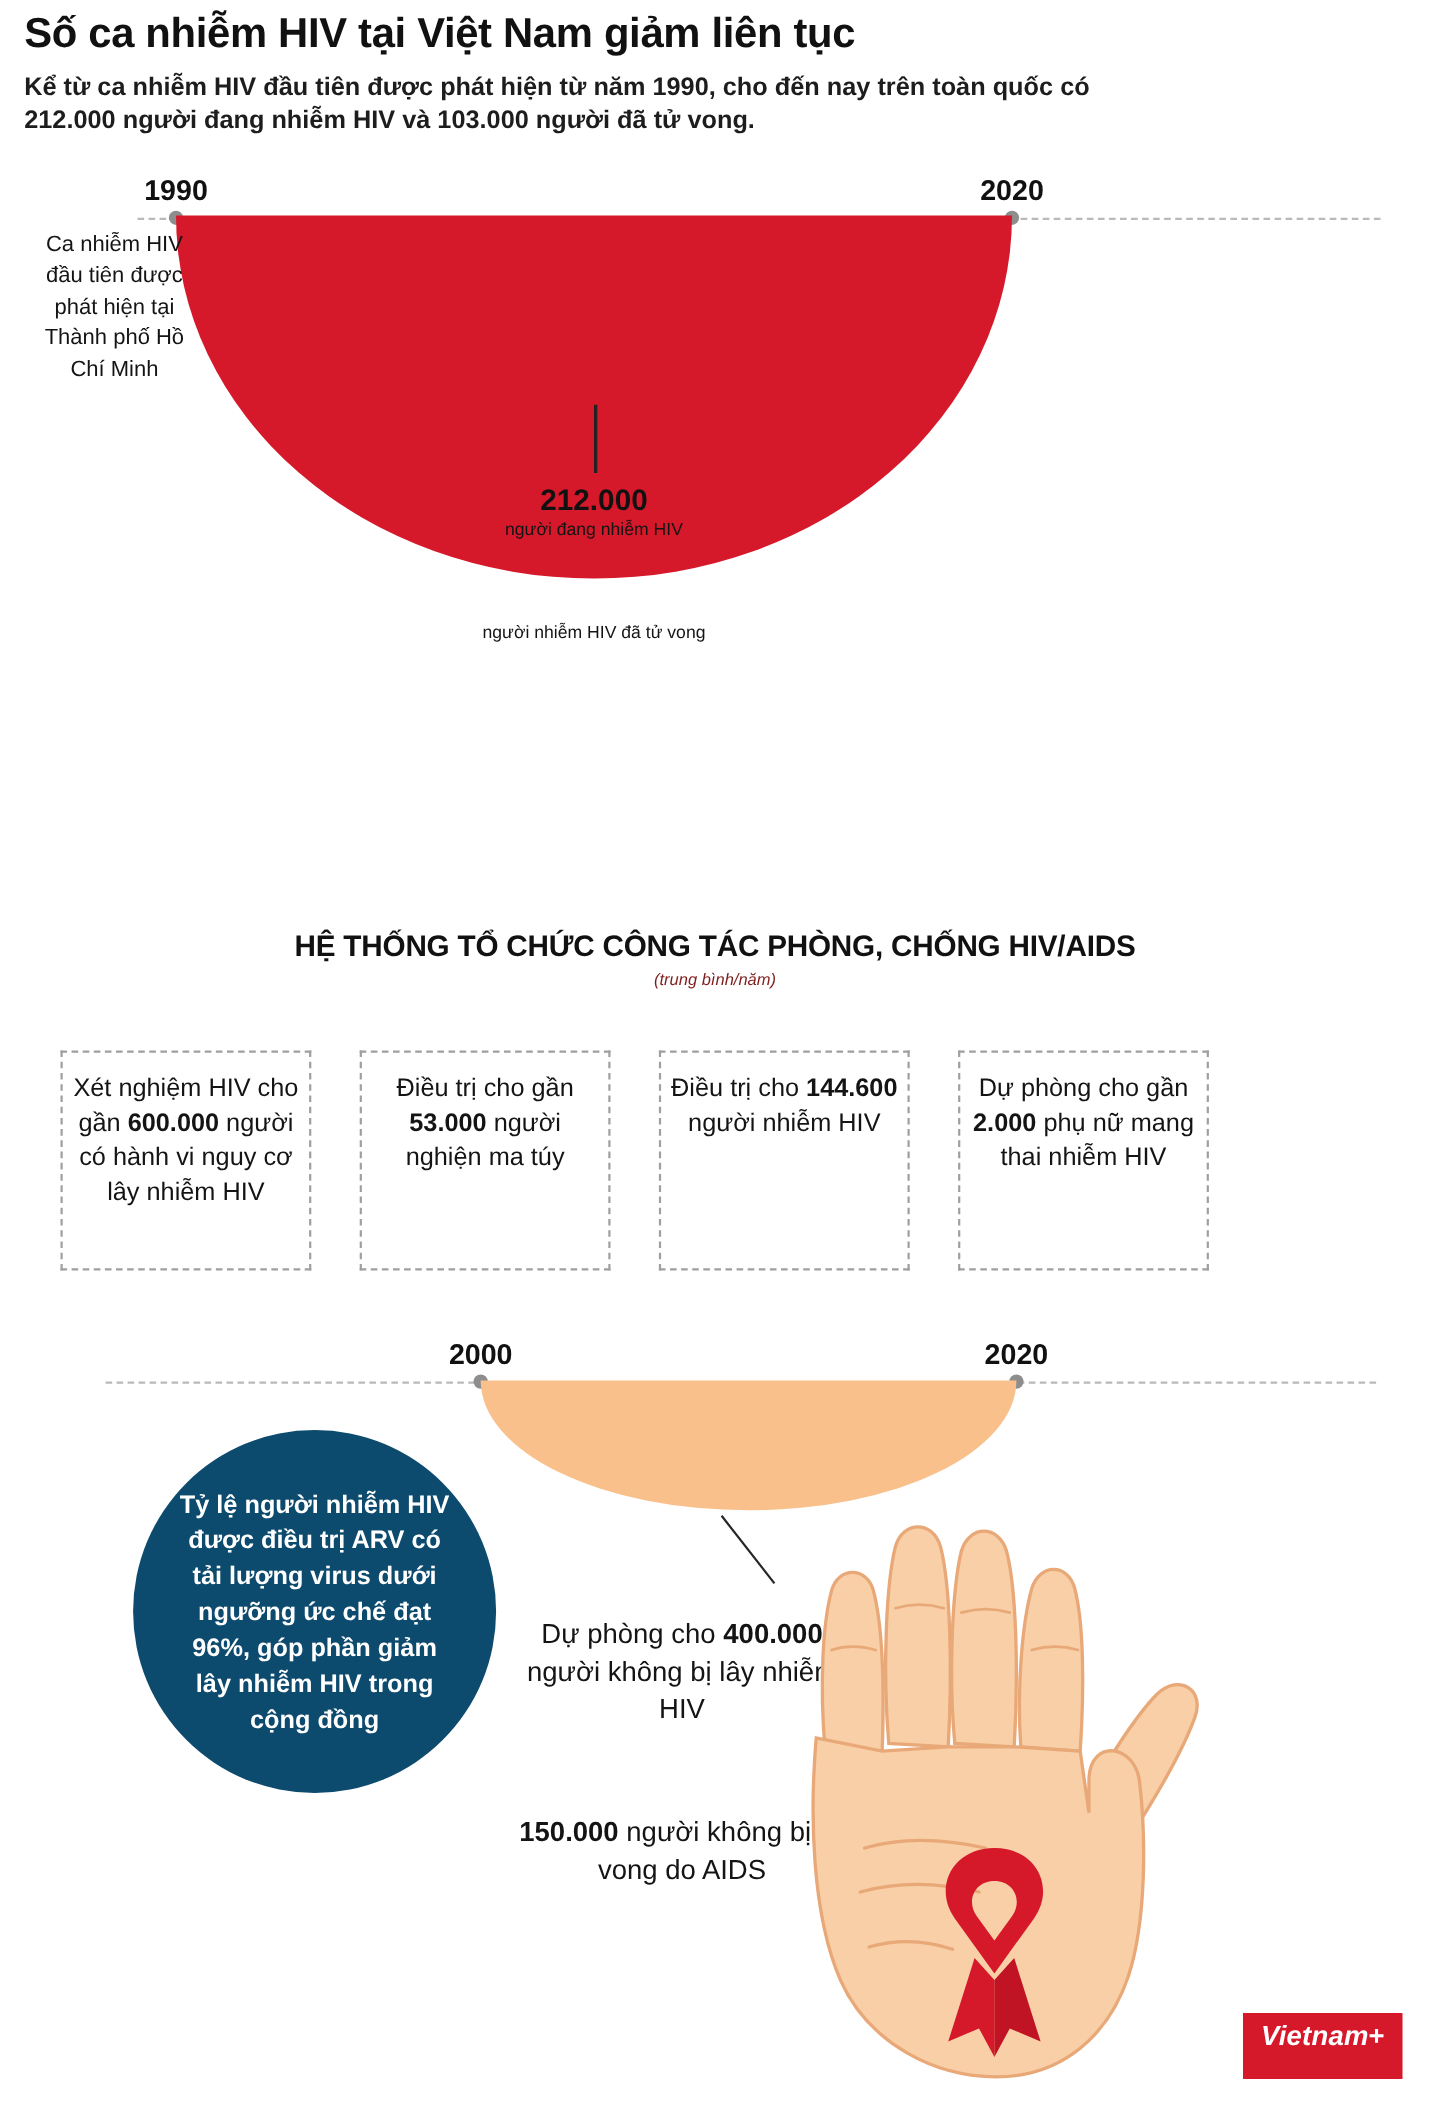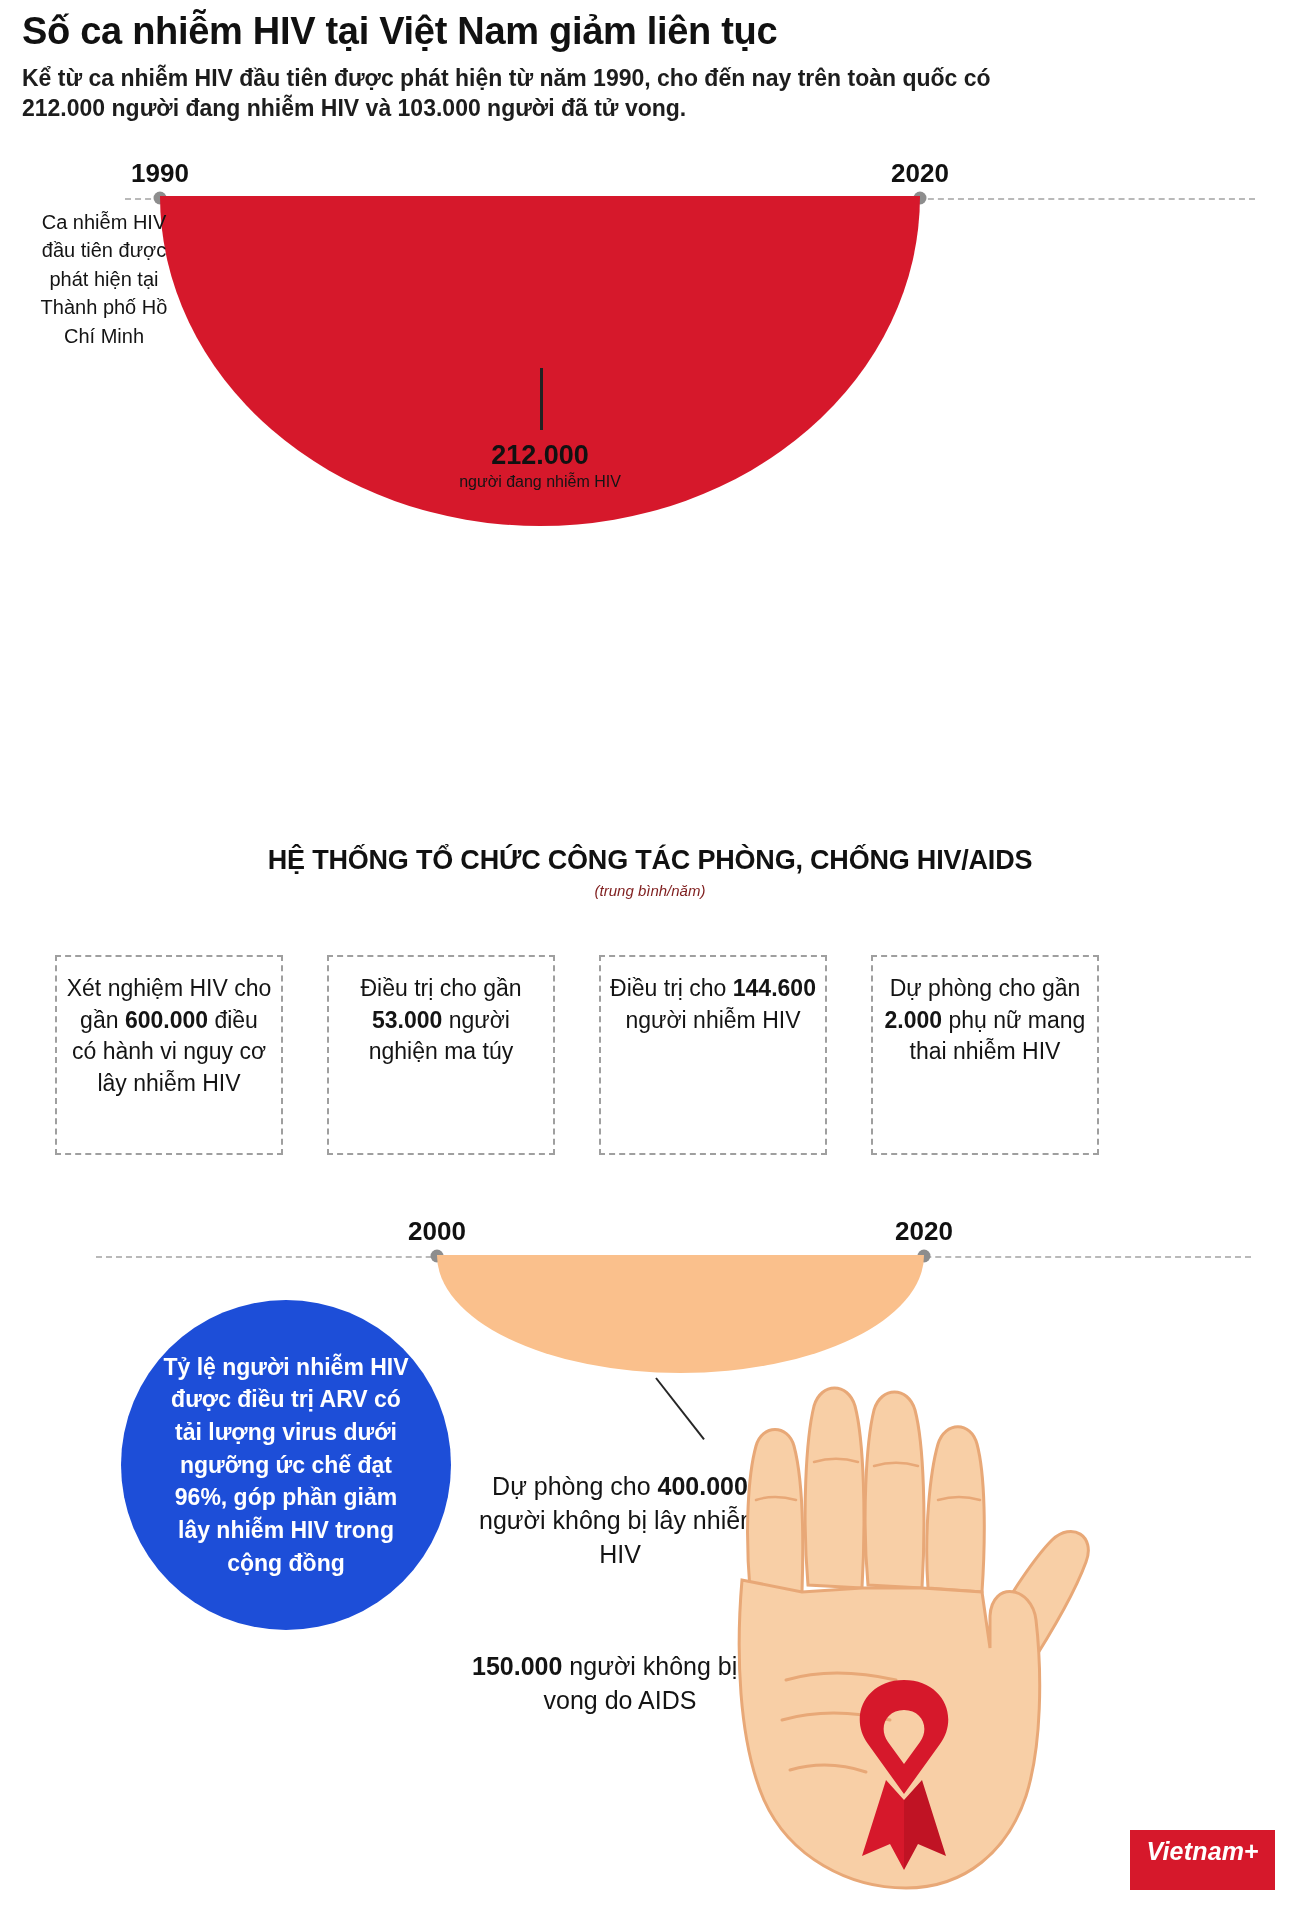--- a/index.html
+++ b/index.html
@@ -139,21 +139,21 @@
   }
 
   
   .circle {
     position: absolute;
     left: 121px;
     top: 1300px;
     width: 330px;
     height: 330px;
     border-radius: 50%;
-    background: #1d4ed8;
+    background: #0c4a6e;
     display: flex;
     align-items: center;
     justify-content: center;
     padding: 26px 40px;
   }
   .circle-txt {
     color: #ffffff;
     text-align: center;
     font-size: 23px;
     font-weight: bold;
@@ -222,30 +222,31 @@
 
   <div class="tick-line"></div>
 </div>
 
 <div class="stat-block" style="left:360px; top:440px;">
   <div class="stat-num">212.000</div>
   <div class="stat-txt">người đang nhiễm HIV</div>
 </div>
 
 <div class="stat-block" style="left:360px; top:565px;">
+  <div class="stat-txt">người nhiễm HIV đã tử vong</div>
 </div>
 
 <div class="sec-head" style="top:845px;">
   <div class="sec-title">HỆ THỐNG TỔ CHỨC CÔNG TÁC PHÒNG, CHỐNG HIV/AIDS</div>
   <div class="sec-sub">(trung bình/năm)</div>
 </div>
 
 <div class="boxes">
   <div class="dbox">
-    <span>Xét nghiệm HIV cho gần </span><b>600.000</b><span> điều có hành vi nguy cơ lây nhiễm HIV</span>
+    <span>Xét nghiệm HIV cho gần </span><b>600.000</b><span> người có hành vi nguy cơ lây nhiễm HIV</span>
   </div>
   <div class="dbox">
     <span>Điều trị cho gần </span><b>53.000</b><span> người nghiện ma túy</span>
   </div>
   <div class="dbox">
     <span>Điều trị cho </span><b>144.600</b><span> người nhiễm HIV</span>
   </div>
   <div class="dbox">
     <span>Dự phòng cho gần </span><b>2.000</b><span> phụ nữ mang thai nhiễm HIV</span>
   </div>

